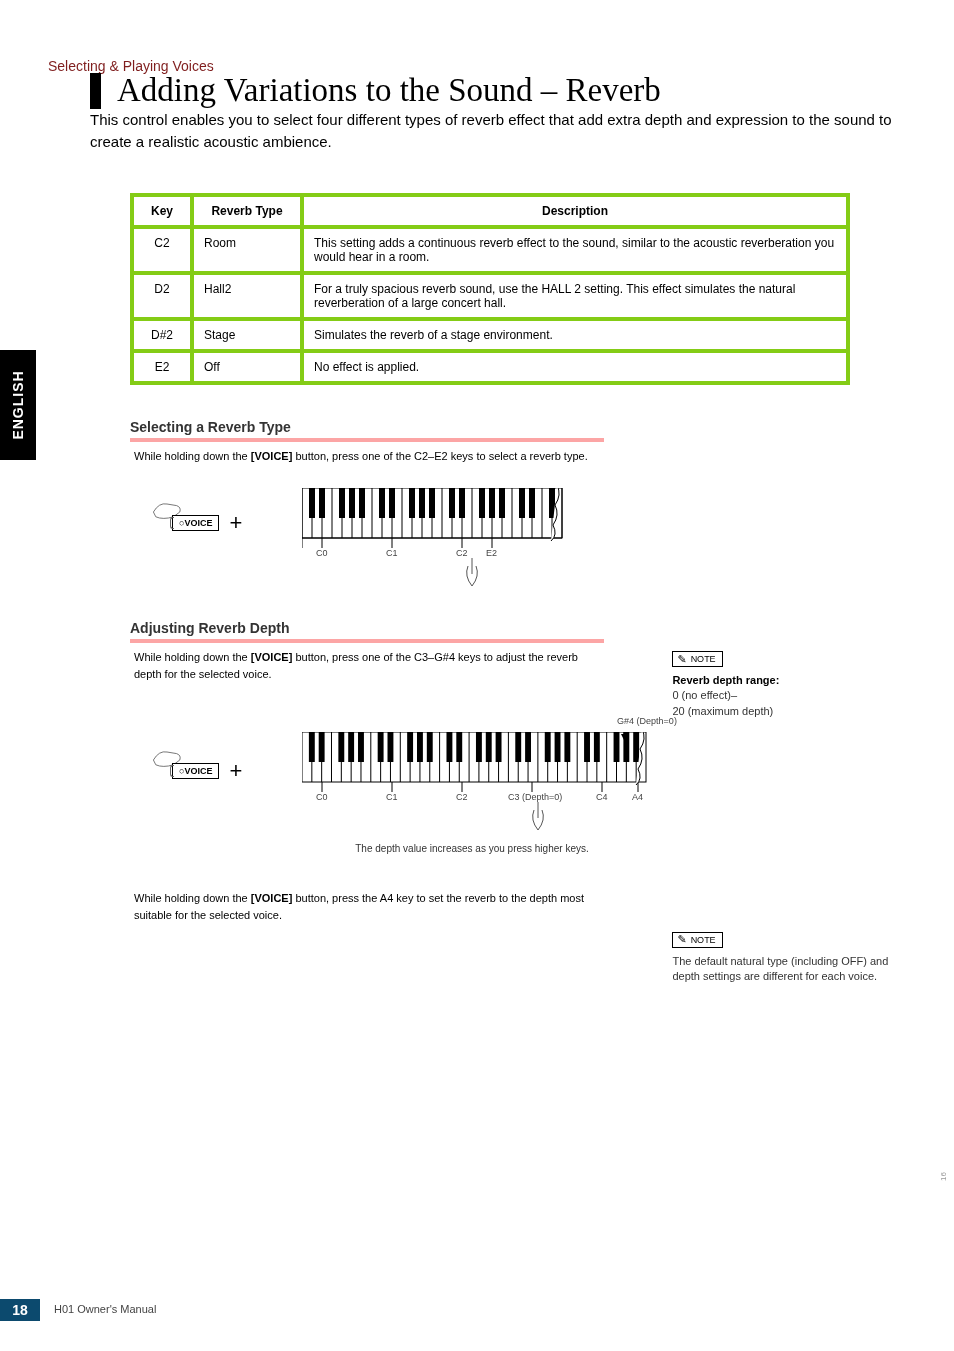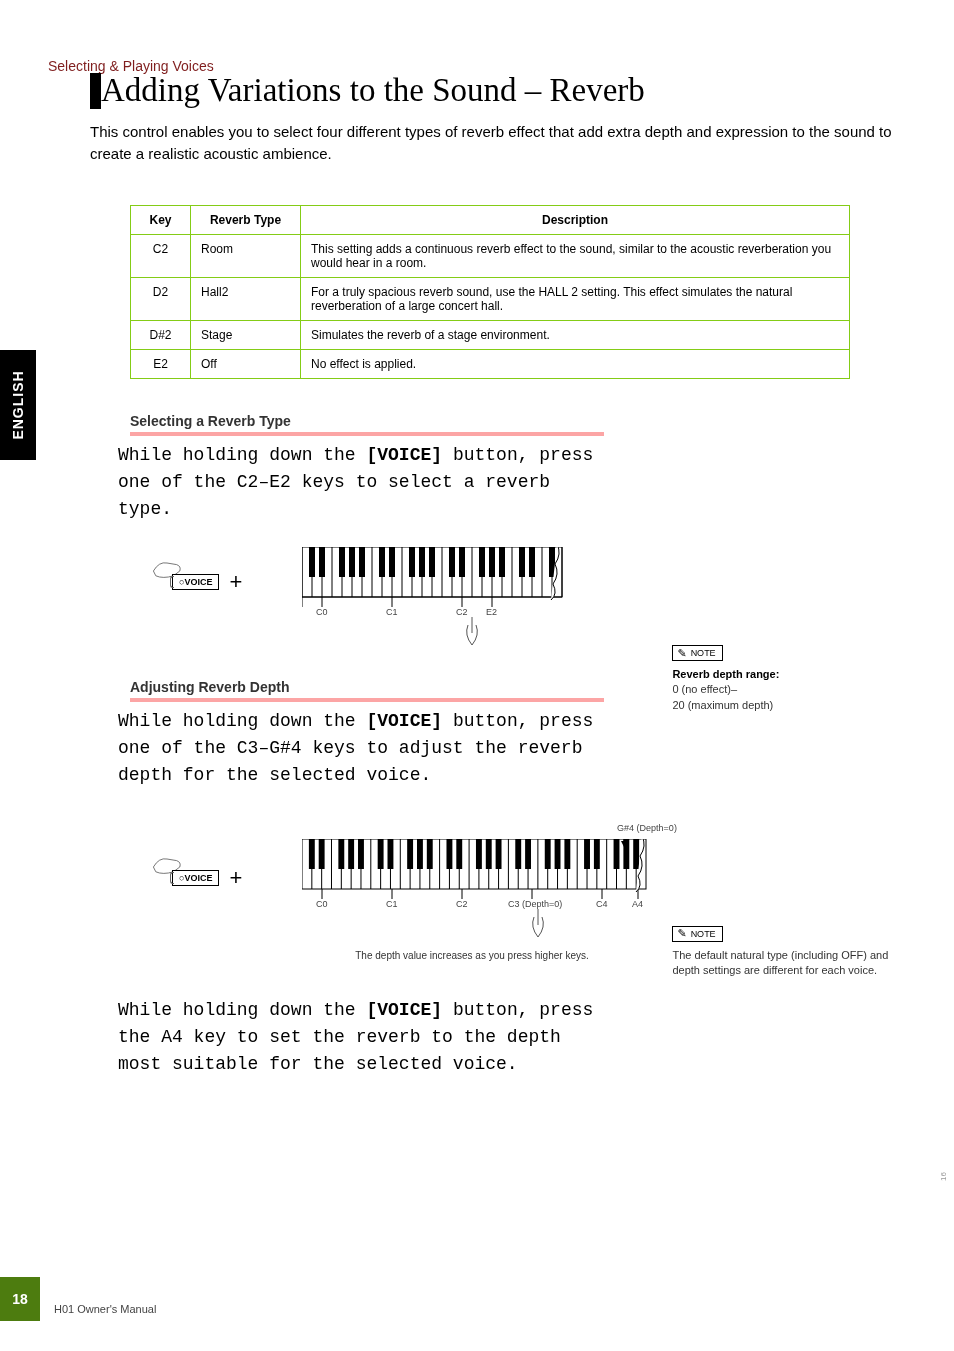--- a/index.html
+++ b/index.html
@@ -40,22 +40,22 @@
   }
   .content {
     position: absolute;
     left: 90px;
     top: 72px;
     width: 820px;
   }
   .title-row {
     display: flex;
     align-items: center;
-    gap: 0;
-    margin-bottom: 12px;
+    gap: 16px;
+    margin-bottom: 0;
   }
   .title-bar {
     width: 11px;
     height: 36px;
     background: #000;
   }
   h1 {
     font-family: Georgia, 'Times New Roman', serif;
     font-weight: normal;
     font-size: 33px;
@@ -66,21 +66,21 @@
     margin-bottom: 40px;
   }
   table.reverb {
     width: 720px;
     margin-left: 40px;
     border-collapse: collapse;
     font-size: 12px;
     margin-bottom: 34px;
   }
   table.reverb th, table.reverb td {
-    border: 1px solid #84cc16;
+    border: 4px solid #84cc16;
     padding: 7px 10px;
     vertical-align: top;
     text-align: left;
   }
   table.reverb th { text-align: center; font-weight: bold; }
   table.reverb td.key { text-align: center; width: 60px; }
   table.reverb td.type { width: 110px; }
   .section-row {
     display: flex;
     gap: 28px;
@@ -89,24 +89,24 @@
   .section-side { width: 240px; }
   .subhead {
     font-weight: bold;
     font-size: 14px;
     color: #333;
     border-bottom: 4px solid #fca5a5;
     margin: 0 40px 6px 40px;
     padding-bottom: 3px;
   }
   .bodytext {
-    font-family: Liberation Mono, monospace;
-    font-size: 18px;
+    font-family: Liberation Sans, sans-serif;
+    font-size: 11px;
     line-height: 1.5;
-    margin: 0 40px 18px 28px;
+    margin: 0 40px 18px 44px;
   }
   .bodytext .btn { font-weight: bold; }
   .diagram {
     margin: 0 40px 28px 40px;
     height: 110px;
     position: relative;
   }
   .diagram2 { height: 150px; }
   .voice-btn {
     position: absolute;
@@ -185,24 +185,24 @@
   .footer {
     position: absolute;
     bottom: 36px;
     left: 0;
     width: 954px;
   }
   .page-badge {
     position: absolute;
     left: 0;
     bottom: -6px;
-    background: #4d7c0f;
+    background: #0c4a6e;
     color: #fff;
     width: 40px;
-    height: 44px;
+    height: 22px;
     display: flex;
     align-items: center;
     justify-content: center;
     font-weight: bold;
     font-size: 14px;
   }
   .footer-text {
     position: absolute;
     left: 54px;
     bottom: 0;

